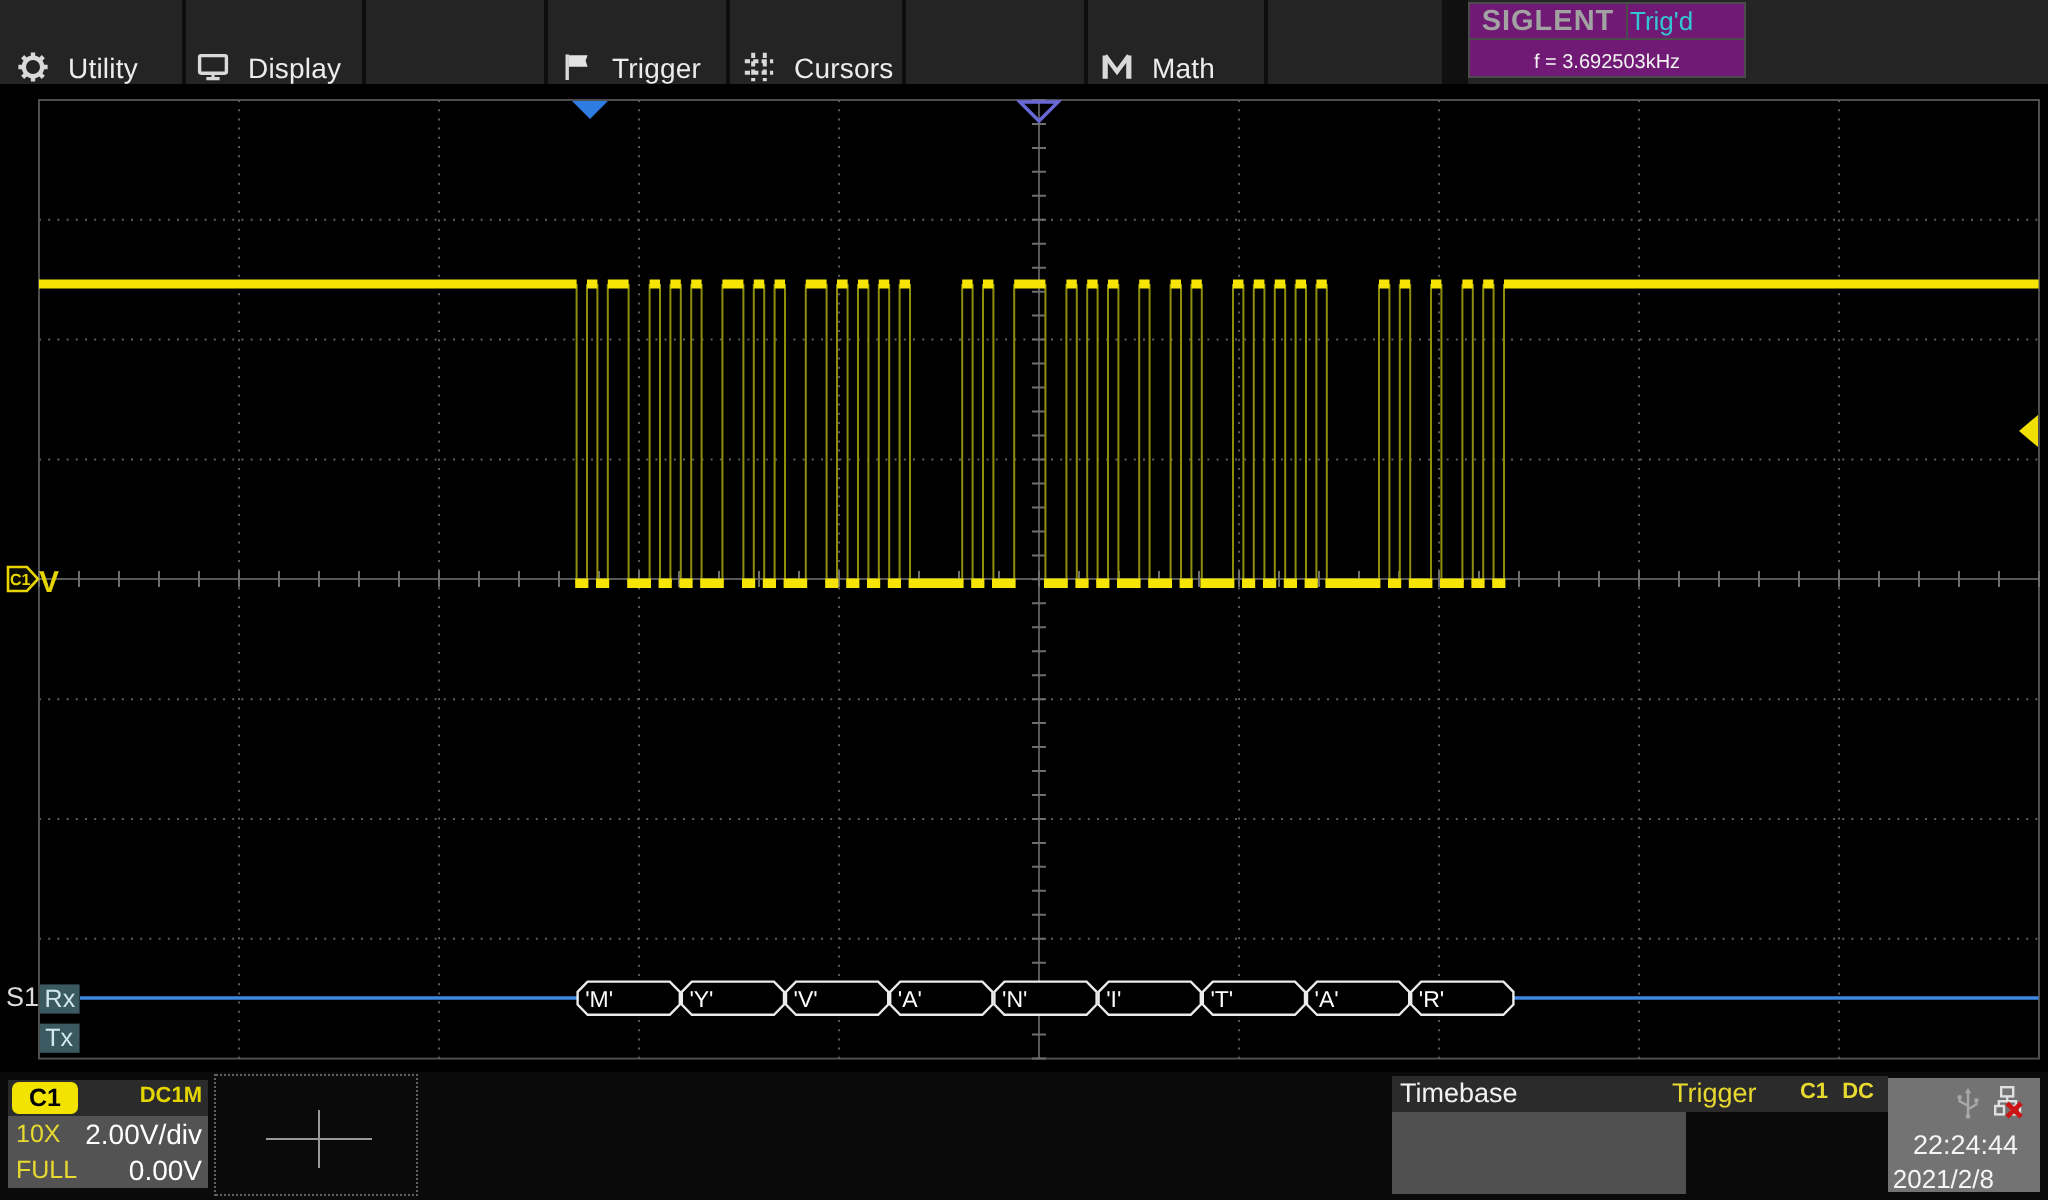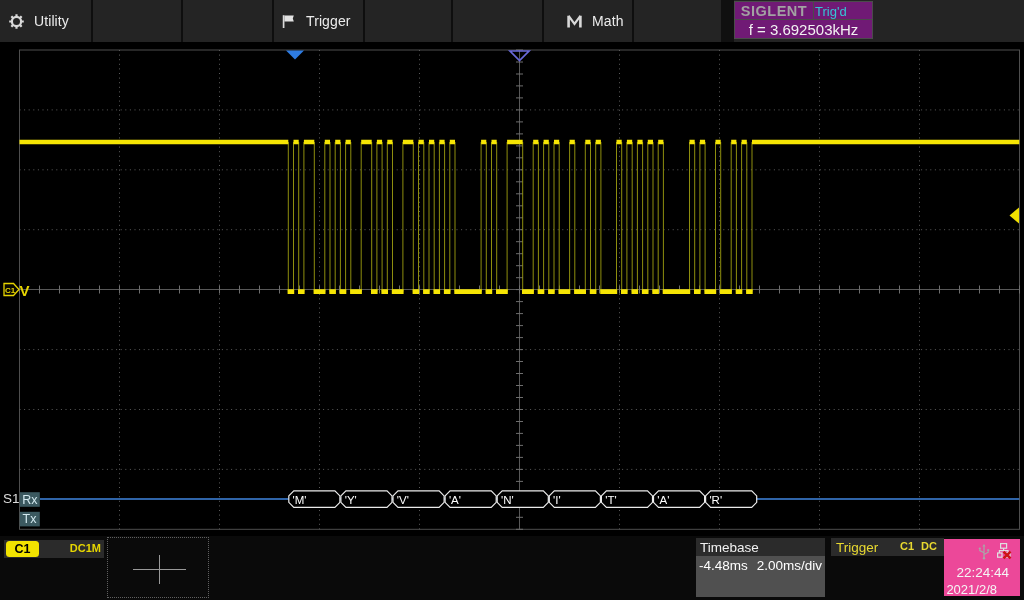--- a/index.html
+++ b/index.html
@@ -1,35 +1,35 @@
 <!DOCTYPE html>
 <html><head><meta charset="utf-8"><style>
 *{margin:0;padding:0;box-sizing:border-box}
 html,body{width:1024px;height:600px;background:#000;overflow:hidden;
  font-family:"Liberation Sans",sans-serif;-webkit-font-smoothing:antialiased}
 #scr{position:relative;width:1024px;height:600px;background:#000}
 
 #menubar{position:absolute;left:0;top:0;width:1024px;height:42px;background:#242424}
-.mi{position:absolute;top:0;height:42px;display:flex;align-items:center}
+.mi{position:absolute;top:0;height:42px;display:flex;align-items:flex-end}
 .mic{display:inline-block;width:17px;height:17px;margin-right:9px}
 .mic svg{display:block}
 .mt{color:#ececec;font-size:14px;letter-spacing:.1px}
 .sep{position:absolute;top:0;width:2px;height:42px;background:#0e0e0e}
 #mdark{position:absolute;left:720.5px;top:0;width:13.5px;height:42px;background:#101010}
 
 #sig{position:absolute;left:734px;top:1px;width:139px;height:38px;background:#701a75;
  border:1px solid #4b4b4b}
 #sig .r1{position:absolute;left:0;top:0;width:100%;height:18px;border-bottom:1px solid #4b4b4b}
 #sig .c1{position:absolute;left:0;top:0;width:79px;height:18px;border-right:1px solid #4b4b4b;
  text-align:center}
 #sig .c1 span{color:#a2a2a2;font-size:14.5px;font-weight:bold;letter-spacing:.5px;line-height:17px}
 #sig .c2{position:absolute;left:80px;top:0;right:0;height:18px;}
 #sig .c2 span{color:#35c6d4;font-size:13px;line-height:17px}
 #sig .r2{position:absolute;left:0;top:19px;width:100%;height:19px;text-align:center}
-#sig .r2 span{color:#f2f2f2;font-size:15px;line-height:18px}
+#sig .r2 span{color:#f2f2f2;font-size:10px;line-height:18px}
 #save{position:absolute;left:893px;top:0;height:42px;display:flex;align-items:center}
 #save .txt{color:#f0f0f0;font-size:16px;letter-spacing:1.5px;margin-left:15px}
 
 #bbar{position:absolute;left:0;top:536px;width:1024px;height:64px;background:#0a0a0a}
 #ch1{position:absolute;left:4px;top:4px;width:100px;height:54px}
 #ch1 .hd{position:absolute;left:0;top:0;width:100%;height:18px;background:#2b2b2b}
 #ch1 .tag{position:absolute;left:2px;top:1px;width:33px;height:16px;background:#f2e400;
  border-radius:3.5px;color:#000;font-size:12.5px;font-weight:bold;text-align:center;line-height:16px}
 #ch1 .cpl{position:absolute;right:3px;top:2px;color:#e6d600;font-size:11px;font-weight:bold}
 #ch1 .bd{position:absolute;left:0;top:18px;width:100%;height:36px;background:#535353}
@@ -39,60 +39,79 @@
 #delaybox{position:absolute;left:107px;top:1px;width:102px;height:61px;
  border:1px dotted #606060}
 #delaybox .h{position:absolute;left:25px;top:31px;width:53px;height:1px;background:#999}
 #delaybox .v{position:absolute;left:51px;top:17px;width:1px;height:29px;background:#999}
 .panel{position:absolute;top:2px;height:59px}
 .panel .hd{position:absolute;left:0;top:0;width:100%;height:18px;background:#2b2b2b}
 .panel .bd{position:absolute;left:0;top:18px;width:100%;height:41px;background:#505050}
 .panel .bd .row{height:20px}
 .panel .bd .lw{position:absolute;left:3px;top:2px;color:#fff;font-size:13.5px}
 .panel .bd .rw{position:absolute;right:3px;top:2px;color:#fff;font-size:13.5px}
-#tb{left:696px;width:129px}
+#tb{left:696px;width:147px}
 #tb .hd span{color:#f2f2f2;font-size:13.5px;margin-left:4px;line-height:18px;display:inline-block}
 #tg{left:831px;width:113px}
 #tg .hd .t{color:#e8d930;font-size:13.5px;margin-left:5px;line-height:18px;display:inline-block}
 #tg .hd .chip{position:absolute;top:2px;color:#e8d930;font-size:11px;font-weight:bold}
-#clk{position:absolute;left:944px;top:3px;width:76px;height:57px;background:#ec4899}
+#clk{position:absolute;left:944px;top:3px;width:76px;height:57px;background:#737373}
 #clk .tm{position:absolute;right:11px;top:26px;color:#f5f5f5;font-size:13.5px}
 #clk .dt{position:absolute;right:23px;top:43px;color:#f5f5f5;font-size:13px}
 </style></head>
 <body>
 <div id="scr">
 <div id="menubar">
       <div class="mi" style="left:8px">
         <span class="mic">
           <svg width="17" height="17" viewBox="0 0 17 17">
             <g stroke="#d9d9d9" stroke-width="2.2">
               <path d="M8.5,1.2V3.4M8.5,13.6V15.8M1.2,8.5H3.4M13.6,8.5H15.8M3.34,3.34L4.9,4.9M12.1,12.1L13.66,13.66M13.66,3.34L12.1,4.9M4.9,12.1L3.34,13.66"></path>
               <circle cx="8.5" cy="8.5" r="4.6" fill="none" stroke-width="2.2"></circle>
             </g>
             <circle cx="8.5" cy="8.5" r="1.8" fill="#242424" stroke="none"></circle>
           </svg>
         </span>
         <span class="mt">Utility</span>
       </div>
       <div class="sep" style="left:90.5px"></div>
+      <div class="mi" style="left:98px">
+        <span class="mic">
+          <svg width="17" height="17" viewBox="0 0 17 17">
+            <rect x="1.8" y="2.8" width="13.4" height="8.8" rx="0.8" stroke="#d9d9d9" fill="none" stroke-width="1.7"></rect>
+            <path d="M8.5,11.6V14M5.2,14.3H11.8" stroke="#d9d9d9" stroke-width="1.6" fill="none"></path>
+          </svg>
+        </span>
+        <span class="mt">Display</span>
+      </div>
       <div class="sep" style="left:181.0px"></div>
       <div class="sep" style="left:271.5px"></div>
       <div class="mi" style="left:280px">
         <span class="mic">
           <svg width="17" height="17" viewBox="0 0 17 17">
             <path d="M3.6,2.2V15" stroke="#d9d9d9" stroke-width="1.7" fill="none"></path>
             <path d="M4.4,2.6H13.8L12.8,5.4L13.8,8.4H4.4Z" fill="#e2e2e2" stroke="none"></path>
           </svg>
         </span>
         <span class="mt">Trigger</span>
       </div>
       <div class="sep" style="left:363.0px"></div>
+      <div class="mi" style="left:371px">
+        <span class="mic">
+          <svg width="17" height="17" viewBox="0 0 17 17">
+            <g stroke="#d9d9d9" stroke-width="2" stroke-dasharray="2.6 1.6">
+              <path d="M5.6,1.4V15.6M11.4,1.4V15.6M1.4,5.6H15.6M1.4,11.4H15.6"></path>
+            </g>
+          </svg>
+        </span>
+        <span class="mt">Cursors</span>
+      </div>
       <div class="sep" style="left:450.5px"></div>
       <div class="sep" style="left:542.0px"></div>
-      <div class="mi" style="left:566px">
+      <div class="mi" style="left:550px">
         <span class="mic">
           <svg width="17" height="17" viewBox="0 0 17 17">
             <g stroke="#d9d9d9" stroke-width="2.6" fill="none">
               <path d="M2.6,2.8V14.4M14.4,2.8V14.4"></path>
             </g>
             <path d="M2.6,2.8L8.5,10.8L14.4,2.8" stroke="#d9d9d9" stroke-width="2.2" fill="none"></path>
           </svg>
         </span>
         <span class="mt">Math</span>
       </div>
@@ -150,32 +169,38 @@
 <rect x="19.8" y="468.8" width="20" height="14.6" fill="#3b5960"></rect>
 <text x="22.6" y="480.2" font-size="12.5" fill="#d2e8ee">Tx</text>
 </svg>
 
 <div id="bbar">
 <div id="ch1">
         <div class="hd">
           <div class="tag">C1</div>
           <div class="cpl">DC1M</div>
         </div>
+<div class="bd">
+          <div class="row">
+            <span class="yl">10X</span>
+            <span class="wr">2.00V/div</span>
+          </div>
+<div class="row">
+            <span class="yl">FULL</span>
+            <span class="wr">0.00V</span>
+          </div>
+        </div>
       </div>
 <div id="delaybox">
         <div class="h"></div>
         <div class="v"></div>
       </div>
 <div id="tb" class="panel">
         <div class="hd"><span>Timebase</span></div>
 <div class="bd">
-          <div class="row">
-            <span class="lw">-4.48ms</span>
-            <span class="rw">2.00ms/div</span>
-          </div>
         </div>
       </div>
 <div id="tg" class="panel">
         <div class="hd"><span class="t">Trigger</span>
 <span class="chip" style="right:30px">C1</span><span class="chip" style="right:7px">DC</span></div>
       </div>
 <div id="clk">
 <svg style="position:absolute;left:34px;top:5px" width="12" height="16" viewBox="0 0 12 16">
 <g stroke="#a8a8a8" stroke-width="1.2" fill="none">
 <path d="M6,2.2V13.5M6,8.8L1.8,6.6V5.4M6,10.6L10.2,8.2V7.2"></path>

